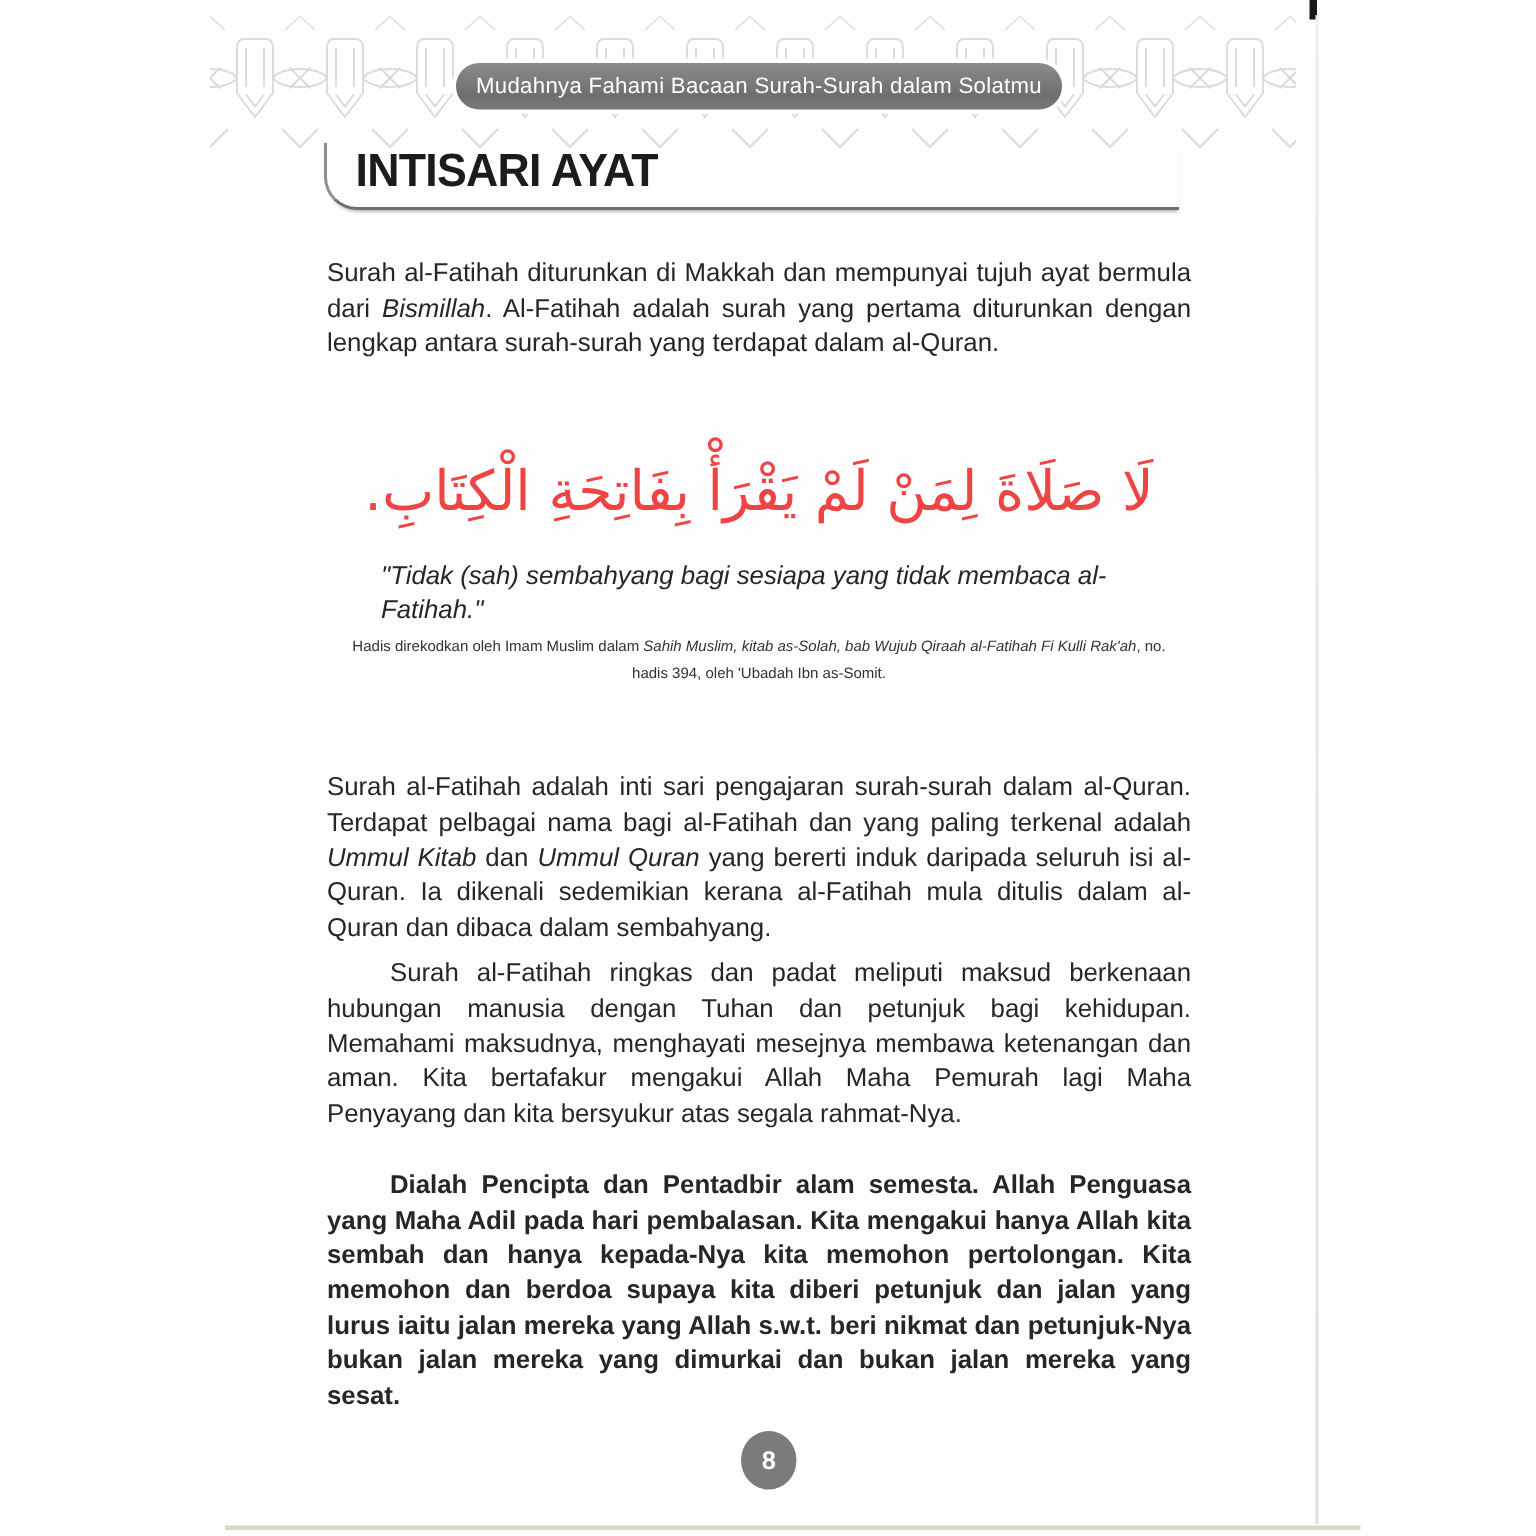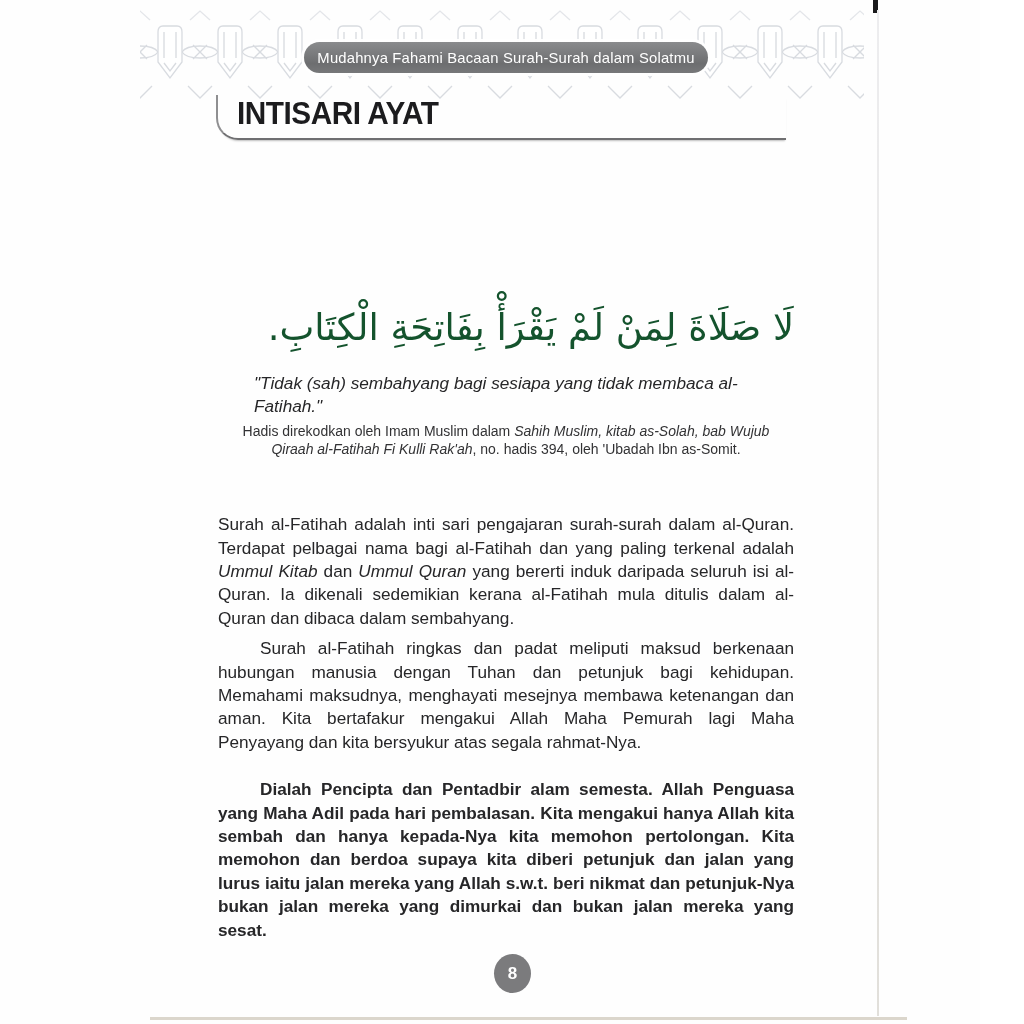--- a/index.html
+++ b/index.html
@@ -37,30 +37,30 @@
   }
   .para.indent { text-indent:42px; }
   .p1 { top:153px; }
   .p2 { top:229px; }
   .p3 { top:496px; }
   .p4 { top:620px; }
   .p5 { top:761px;font-weight:bold; }
   .p6 { top:874px; }
   .arabic {
     position:absolute; left:218px; top:306px; width:576px;
-    direction:rtl; text-align:right; font-size:37px; color:#14532d;
+    direction:rtl; text-align:center; font-size:37px; color:#ef4444;
     font-family:"DejaVu Sans", sans-serif;
   }
   .quote {
     position:absolute; left:254px; top:372px; width:504px;
     font-style:italic; font-size:17.2px; line-height:23px; color:#262628;
   }
   .citation {
     position:absolute; left:228px; top:423px; width:556px;
-    text-align:center; font-size:14px; line-height:17.6px; color:#323234;
+    text-align:center; font-size:10px; line-height:17.6px; color:#323234;
   }
   
   .page-circle {
     position:absolute; left:494px; top:954px; width:37px; height:39px;
     border-radius:50%; background:#7b7b7d;
     display:flex; align-items:center; justify-content:center;
     color:#ffffff; font-size:17px; font-weight:bold;
   }
   
   .corner-tick { position:absolute; left:873px; top:0; width:5px; height:13px; background:#1a1a1c; }
@@ -108,20 +108,21 @@
     <rect x="0" y="0" width="724" height="118" fill="url(#orn)"></rect>
   </svg>
 
   <div class="badge">
     <span>Mudahnya Fahami Bacaan Surah-Surah dalam Solatmu</span>
   </div>
 
   <div class="title-rule"></div>
   <div class="page-title">INTISARI AYAT</div>
 
+  <p class="para p1"><span>Surah al-Fatihah diturunkan di Makkah dan mempunyai tujuh ayat bermula dari </span><i>Bismillah</i><span>. Al-Fatihah adalah surah yang pertama diturunkan dengan lengkap antara surah-surah yang terdapat dalam al-Quran.</span></p>
 
 
   <div class="arabic">لَا صَلَاةَ لِمَنْ لَمْ يَقْرَأْ بِفَاتِحَةِ الْكِتَابِ.</div>
 
   <div class="quote">"Tidak (sah) sembahyang bagi sesiapa yang tidak membaca al-Fatihah."</div>
 
   <div class="citation"><span>Hadis direkodkan oleh Imam Muslim dalam </span><i>Sahih Muslim, kitab as-Solah, bab Wujub Qiraah al-Fatihah Fi Kulli Rak'ah</i><span>, no. hadis 394, oleh 'Ubadah Ibn as-Somit.</span></div>
 
   <p class="para p4 indent"><span>Surah al-Fatihah ringkas dan padat meliputi maksud berkenaan hubungan manusia dengan Tuhan dan petunjuk bagi kehidupan. Memahami maksudnya, menghayati mesejnya membawa ketenangan dan aman. Kita bertafakur mengakui Allah Maha Pemurah lagi Maha Penyayang dan kita bersyukur atas segala rahmat-Nya.</span></p>
 

